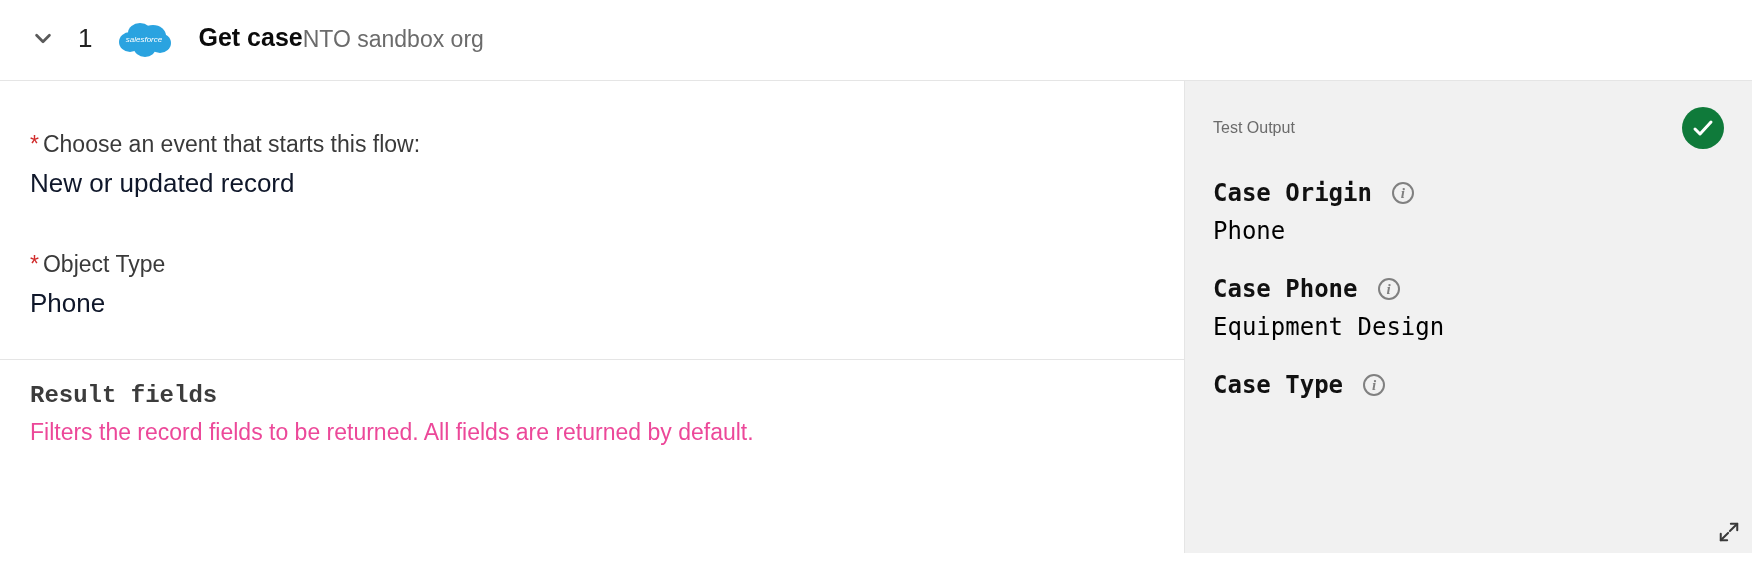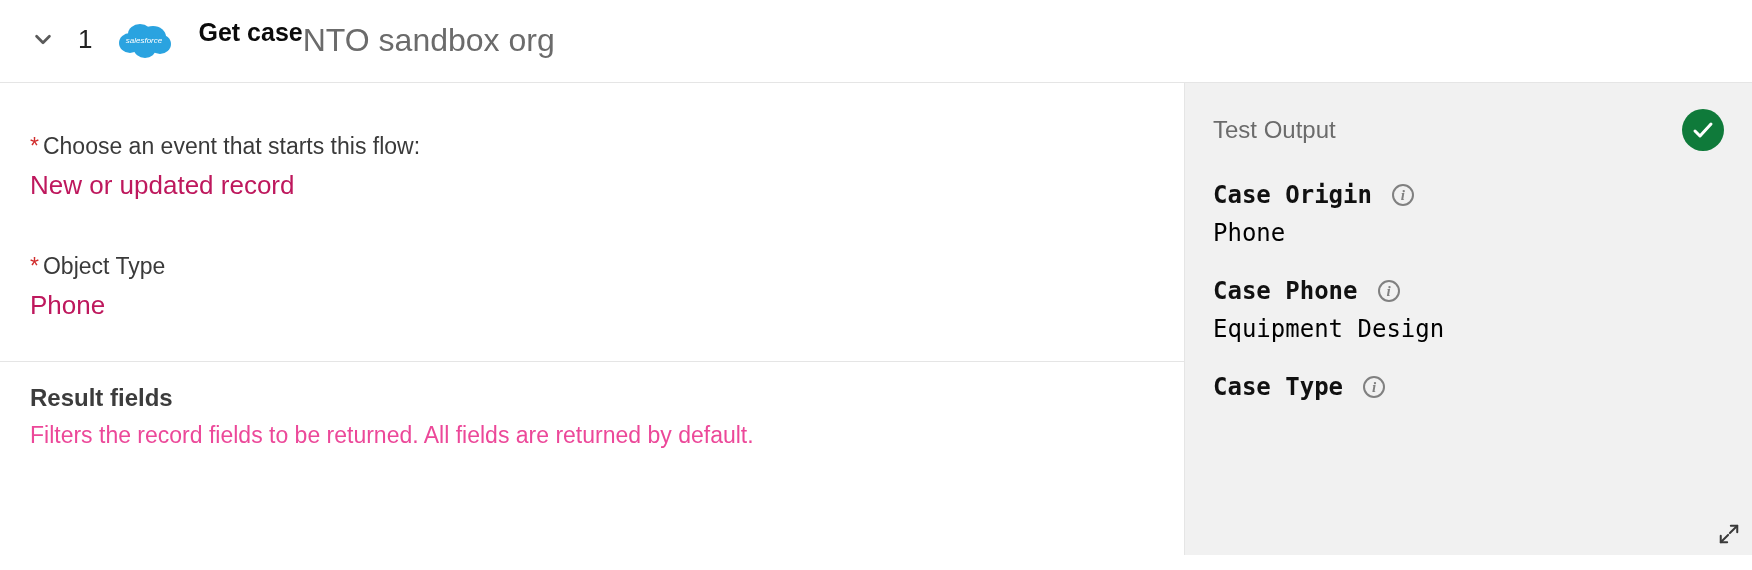--- a/index.html
+++ b/index.html
@@ -38,21 +38,21 @@
   }
   .sf-badge svg { width: 56px; height: 40px; }
   .titles { display: flex; flex-direction: row; }
   .title-main {
     font-size: 25px;
     font-weight: 700;
     color: #0b0b0b;
     line-height: 1.15;
   }
   .title-sub {
-    font-size: 32px;
+    font-size: 23px;
     font-weight: 400;
     color: #6b6b6b;
     line-height: 1.25;
     margin-top: 2px;
   }
   .body {
     display: flex;
     height: calc(570px - 98px);
   }
   .left {
@@ -64,33 +64,34 @@
   .field-block { margin-bottom: 34px; }
   .label {
     font-size: 23px;
     color: #3a3a3a;
     margin-bottom: 10px;
     margin-top: 18px;
   }
   .req { color: #d12d2d; margin-right: 4px; }
   .value {
     font-size: 26px;
-    color: #be185d;
+    color: #0f172a;
     font-weight: 400;
   }
   .hr {
     border: none;
     border-top: 1px solid #e5e5e5;
     margin: 6px -30px 22px -30px;
   }
   .section-title {
     font-size: 24px;
     font-weight: 700;
     color: #3c3c3c;
     margin-bottom: 10px;
+    font-family: Liberation Mono, monospace;
   }
   .section-desc {
     font-size: 23px;
     color: #ec4899;
   }
   .right {
     width: 568px;
     background: #f1f1f1;
     border-left: 1px solid #e5e5e5;
     padding: 26px 28px 0 28px;
@@ -103,21 +104,21 @@
     left: 0; right: 0; bottom: 0;
     height: 48px;
     background: linear-gradient(to bottom, rgba(241,241,241,0), rgba(241,241,241,1));
     pointer-events: none;
   }
   .test-output-row {
     display: flex; align-items: center; justify-content: space-between;
     margin-bottom: 30px;
   }
   .test-output-label {
-    font-size: 24px;
+    font-size: 16px;
     color: #6b6b6b;
   }
   .status-icon {
     width: 42px; height: 42px;
     border-radius: 50%;
     background: #0f7a3a;
     display: flex; align-items: center; justify-content: center;
     color: #fff;
   }
   .status-icon svg { width: 24px; height: 24px; }

